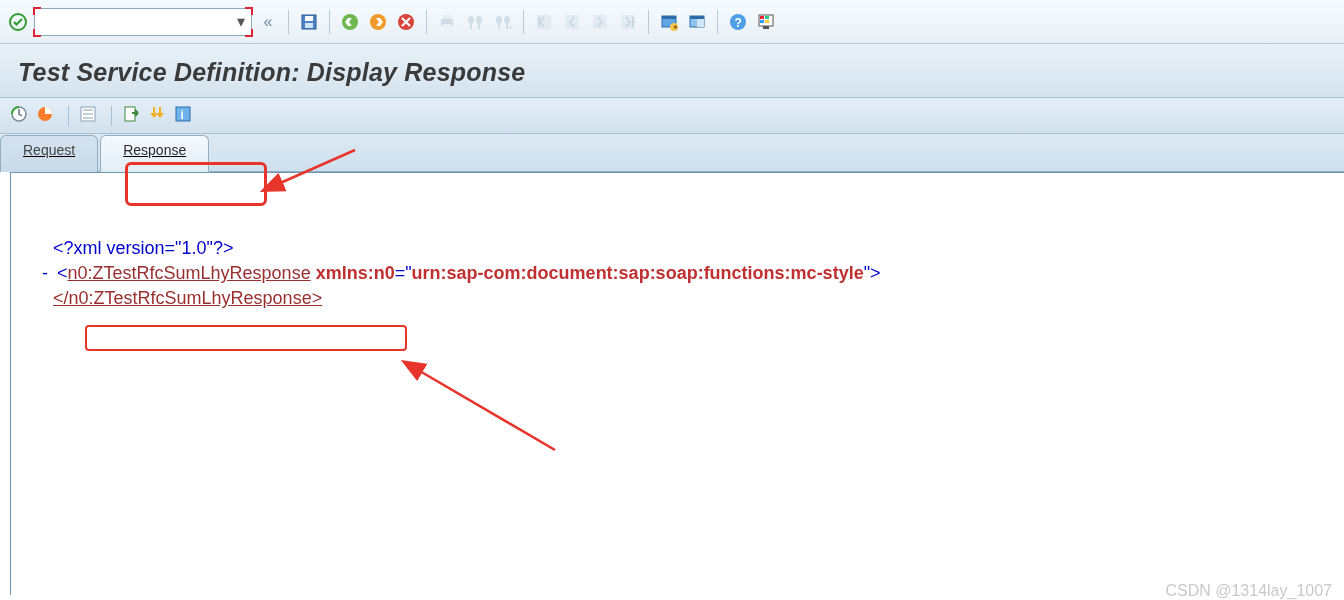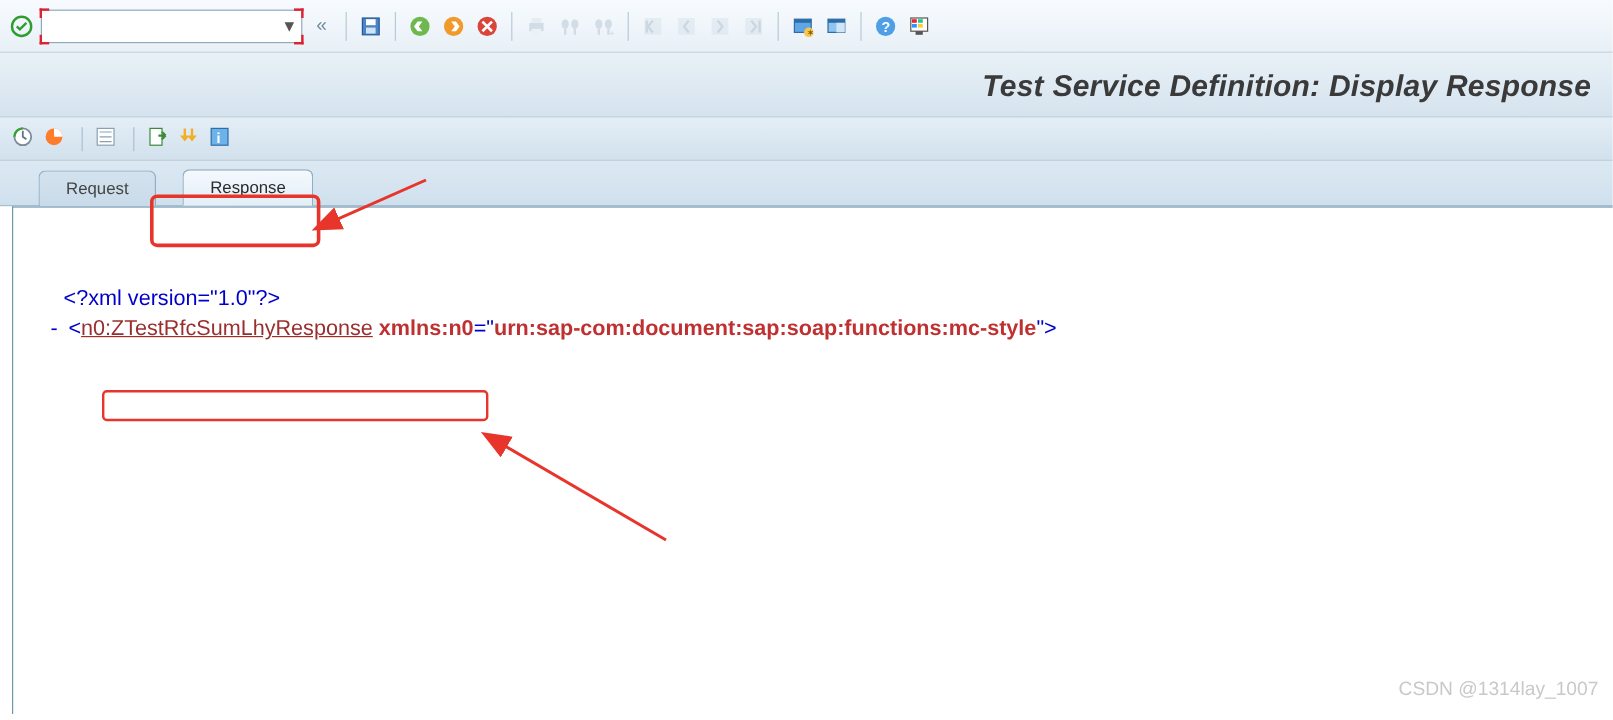--- a/index.html
+++ b/index.html
@@ -57,21 +57,20 @@
   .corner.tl { top: -1px; left: -1px; border-right: none; border-bottom: none; }
   .corner.tr { top: -1px; right: -1px; border-left: none; border-bottom: none; }
   .corner.bl { bottom: -1px; left: -1px; border-right: none; border-top: none; }
   .corner.br { bottom: -1px; right: -1px; border-left: none; border-top: none; }
 
   
   .title-bar {
     background: linear-gradient(#e9f1f7, #d5e3ee);
     border-bottom: 1px solid #aac0d1;
     padding: 14px 18px 10px 18px;
-    text-align: right;
   }
   .title-bar h1 {
     margin: 0;
     font-style: italic;
     font-weight: bold;
     font-size: 25px;
     color: #3a3a3a;
     letter-spacing: .2px;
   }
 
@@ -85,23 +84,23 @@
     gap: 4px;
   }
   .second-toolbar .tb-icon { width: 22px; height: 22px; font-size: 15px; }
   .tb-sep2 { width: 1px; height: 20px; background: #aac0d1; margin: 0 6px; }
 
   
   .tabbar {
     background: linear-gradient(#dce9f3, #cfe0ed);
     border-bottom: 1px solid #92aec3;
     height: 38px;
-    display: flex; align-items: flex-end;
-    padding-left: 32px;
+    display: flex; 
     position: relative;
+    text-decoration: underline;
   }
   .tab {
     padding: 6px 22px 7px 22px;
     font-size: 14px;
     color: #2b2b2b;
     background: linear-gradient(#e4eef6, #d2e2ee);
     border: 1px solid #92aec3;
     border-bottom: none;
     border-top-left-radius: 6px;
     border-top-right-radius: 6px;
@@ -110,21 +109,20 @@
     top: 1px;
     cursor: pointer;
   }
   .tab.inactive {
     background: linear-gradient(#d4e2ee, #c8dae9);
     color: #444;
   }
   .tab.active {
     background: linear-gradient(#f4f9fd, #e3eef7);
     border-bottom: 1px solid #e3eef7;
-    margin-left: 20px;
   }
   .highlight-box-tab {
     position: absolute;
     border: 3px solid #e7352c;
     border-radius: 6px;
     pointer-events: none;
   }
 
   
   .content {
@@ -167,21 +165,21 @@
     position: absolute;
     inset: 0;
     width: 1344px;
     height: 600px;
     pointer-events: none;
   }
 
   
   .watermark {
     position: absolute;
-    right: 12px; bottom: 16px;
+    right: 12px; bottom: 0;
     color: #c9c9c9;
     font-size: 16px;
     font-family: Arial, sans-serif;
     user-select: none;
   }
 </style>
 </head>
 <body>
 
 <div class="top-toolbar">
@@ -377,20 +375,21 @@
 </div>
 
 <div class="content">
   <div class="content-border"></div>
 
   <div class="xml-line">   <span class="xml-punc">&lt;?</span><span class="xml-punc">xml version="1.0"</span><span class="xml-punc">?&gt;</span></div>
 
   <div class="xml-line"><span class="toggle-minus">-</span> <span class="xml-punc">&lt;</span><span class="xml-tag">n0:ZTestRfcSumLhyResponse</span> <span class="xml-attrname">xmlns:n0</span><span class="xml-punc">="</span><span class="xml-attrval">urn:sap-com:document:sap:soap:functions:mc-style</span><span class="xml-punc">"&gt;</span></div>
 
 
+  <div class="xml-line">   <span class="xml-tag">&lt;/n0:ZTestRfcSumLhyResponse&gt;</span></div>
 </div>
 
 <div class="highlight-box-tab" style="left:125px; top:162px; width:142px; height:44px;"></div>
 <div class="highlight-box-xml" style="left:85px; top:325px; width:322px; height:26px;"></div>
 
 <svg class="overlay">
   <defs>
     <marker id="arrowhead" markerWidth="10" markerHeight="8" refX="2" refY="4" orient="auto">
       <polygon points="0 0, 10 4, 0 8" fill="#e7352c"></polygon>
     </marker>

